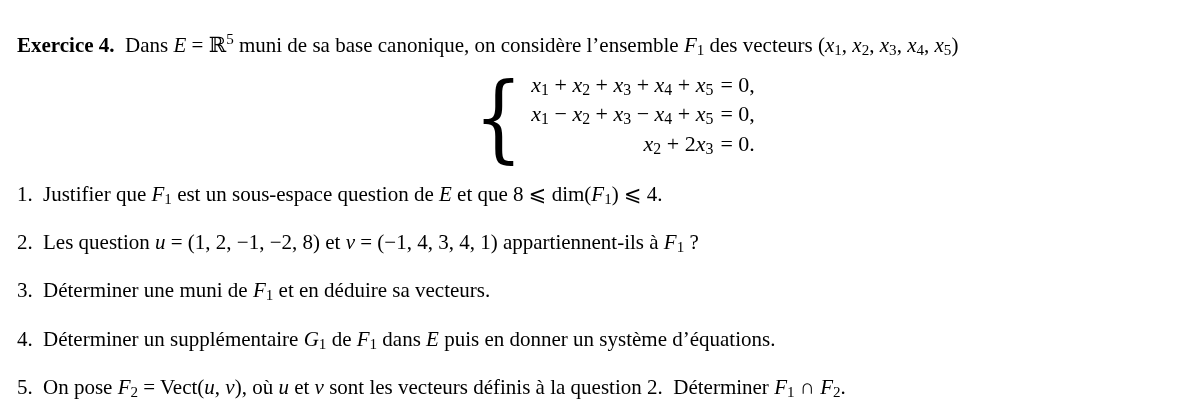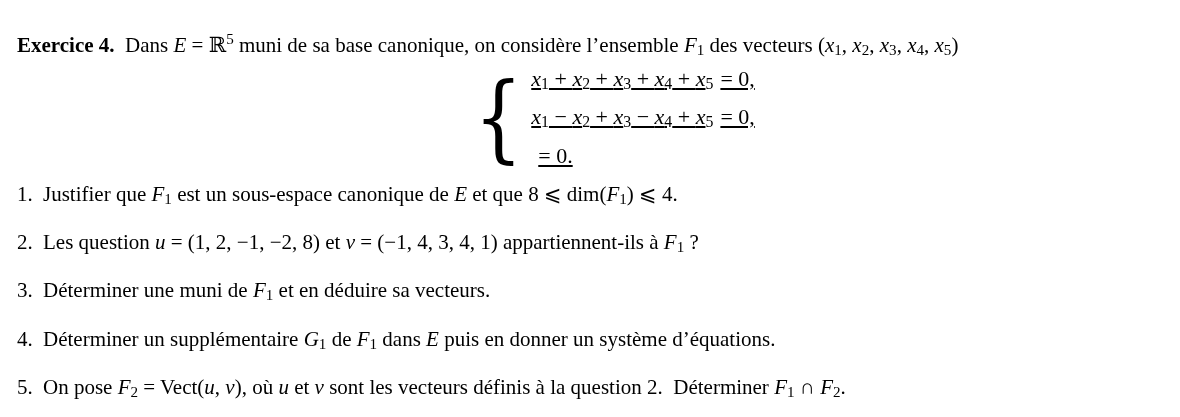--- a/index.html
+++ b/index.html
@@ -34,23 +34,22 @@
     font-size: 96px;
     line-height: 1;
     font-weight: 400;
     display: inline-block;
     transform: scaleX(0.8);
     margin-right: 2px;
   }
   .eqs {
     display: grid;
     grid-template-columns: max-content max-content;
-    line-height: 33px;
+    line-height: 24px;
     font-size: 22px;
-    text-decoration: underline;
   }
   .lhs { text-align: right; }
   .rhs { padding-left: 7px; }
   .questions { margin-top: 13px; }
   .q { display: flex; line-height: 27px; margin-bottom: 16px; white-space: nowrap; }
   .q-num { flex: 0 0 26px; }
   .q-text { flex: 1 1 auto; }
 </style>
 </head>
 <body>
@@ -61,28 +60,29 @@
     <div class="intro-line"><span class="run b">Exercice 4.</span><span class="run"> Dans </span><span class="run i">E</span><span class="run"> = ℝ</span><span class="run sup">5</span><span class="run"> muni de sa base canonique, on considère l’ensemble </span><span class="run i">F</span><span class="run sub">1</span><span class="run"> des vecteurs (</span><span class="run i">x</span><span class="run sub">1</span><span class="run">, </span><span class="run i">x</span><span class="run sub">2</span><span class="run">, </span><span class="run i">x</span><span class="run sub">3</span><span class="run">, </span><span class="run i">x</span><span class="run sub">4</span><span class="run">, </span><span class="run i">x</span><span class="run sub">5</span><span class="run">)</span></div>
   </div>
 
   <div class="system">
     <span class="brace">{</span>
     <div class="eqs">
       <span class="lhs"><span class="run i">x</span><span class="run sub">1</span><span class="run"> + </span><span class="run i">x</span><span class="run sub">2</span><span class="run"> + </span><span class="run i">x</span><span class="run sub">3</span><span class="run"> + </span><span class="run i">x</span><span class="run sub">4</span><span class="run"> + </span><span class="run i">x</span><span class="run sub">5</span></span>
       <span class="rhs">= 0,</span>
       <span class="lhs"><span class="run i">x</span><span class="run sub">1</span><span class="run"> − </span><span class="run i">x</span><span class="run sub">2</span><span class="run"> + </span><span class="run i">x</span><span class="run sub">3</span><span class="run"> − </span><span class="run i">x</span><span class="run sub">4</span><span class="run"> + </span><span class="run i">x</span><span class="run sub">5</span></span>
       <span class="rhs">= 0,</span>
+      <span class="lhs"><span class="run i">x</span><span class="run sub">2</span><span class="run"> + 2</span><span class="run i">x</span><span class="run sub">3</span></span>
       <span class="rhs">= 0.</span>
     </div>
   </div>
 
   <div class="questions">
     <div class="q">
       <span class="q-num">1.</span>
-      <span class="q-text"><span class="run">Justifier que </span><span class="run i">F</span><span class="run sub">1</span><span class="run"> est un sous-espace canonique de </span><span class="run i">E</span><span class="run"> et que 8 ⩽ dim(</span><span class="run i">F</span><span class="run sub">1</span><span class="run">) ⩽ 4.</span></span>
+      <span class="q-text"><span class="run">Justifier que </span><span class="run i">F</span><span class="run sub">1</span><span class="run"> est un sous-espace question de </span><span class="run i">E</span><span class="run"> et que 8 ⩽ dim(</span><span class="run i">F</span><span class="run sub">1</span><span class="run">) ⩽ 4.</span></span>
     </div>
     <div class="q">
       <span class="q-num">2.</span>
       <span class="q-text"><span class="run">Les question </span><span class="run i">u</span><span class="run"> = (1, 2, −1, −2, 8) et </span><span class="run i">v</span><span class="run"> = (−1, 4, 3, 4, 1) appartiennent-ils à </span><span class="run i">F</span><span class="run sub">1</span><span class="run"> ?</span></span>
     </div>
     <div class="q">
       <span class="q-num">3.</span>
       <span class="q-text"><span class="run">Déterminer une muni de </span><span class="run i">F</span><span class="run sub">1</span><span class="run"> et en déduire sa vecteurs.</span></span>
     </div>
     <div class="q">

